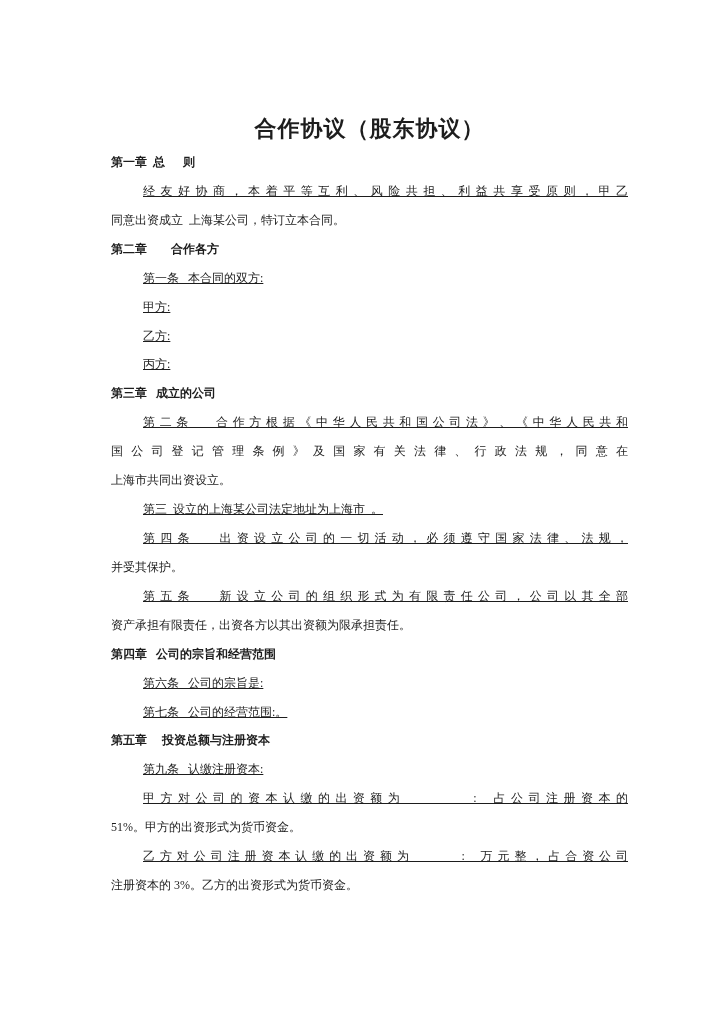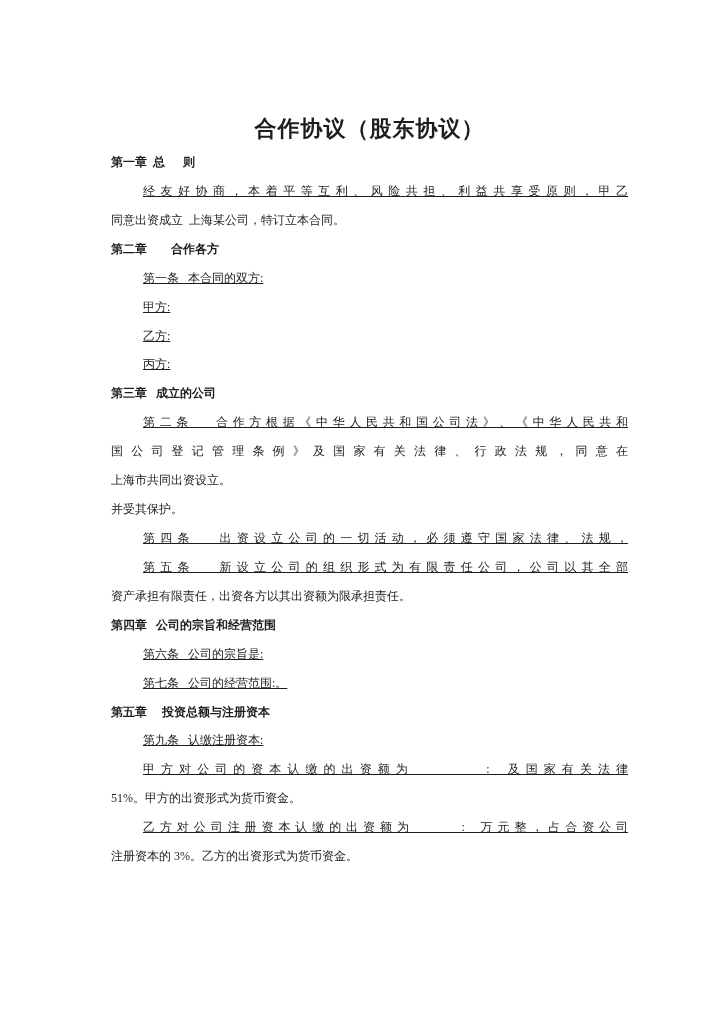--- a/index.html
+++ b/index.html
@@ -71,27 +71,28 @@
       <div class="line">同意出资成立  上海某公司，特订立本合同。</div>
       <div class="line chapter">第二章        合作各方</div>
       <div class="line indent">第一条   本合同的双方:</div>
       <div class="line indent">甲方:</div>
       <div class="line indent">乙方:</div>
       <div class="line indent">丙方:</div>
       <div class="line chapter">第三章   成立的公司</div>
       <div class="line indent j">第二条   合作方根据《中华人民共和国公司法》、《中华人民共和</div>
       <div class="line j">国公司登记管理条例》及国家有关法律、行政法规，同意在</div>
       <div class="line">上海市共同出资设立。</div>
+      <div class="line indent">第三  设立的上海某公司法定地址为上海市  。</div>
+      <div class="line indent j">第四条   出资设立公司的一切活动，必须遵守国家法律、法规，</div>
       <div class="line">并受其保护。</div>
-      <div class="line indent j">第四条   出资设立公司的一切活动，必须遵守国家法律、法规，</div>
       <div class="line indent j">第五条   新设立公司的组织形式为有限责任公司，公司以其全部</div>
       <div class="line">资产承担有限责任，出资各方以其出资额为限承担责任。</div>
       <div class="line chapter">第四章   公司的宗旨和经营范围</div>
       <div class="line indent">第六条   公司的宗旨是:</div>
       <div class="line indent">第七条   公司的经营范围:。</div>
       <div class="line chapter">第五章     投资总额与注册资本</div>
       <div class="line indent">第九条   认缴注册资本:</div>
-      <div class="line indent j">甲方对公司的资本认缴的出资额为        :  及国家有关法律</div>
+      <div class="line indent j">甲方对公司的资本认缴的出资额为        :  占公司注册资本的</div>
       <div class="line">51%。甲方的出资形式为货币资金。</div>
       <div class="line indent j">乙方对公司注册资本认缴的出资额为      :  万元整，占合资公司</div>
       <div class="line">注册资本的 3%。乙方的出资形式为货币资金。</div>
     </div>
 </div>
 
 </body></html>

